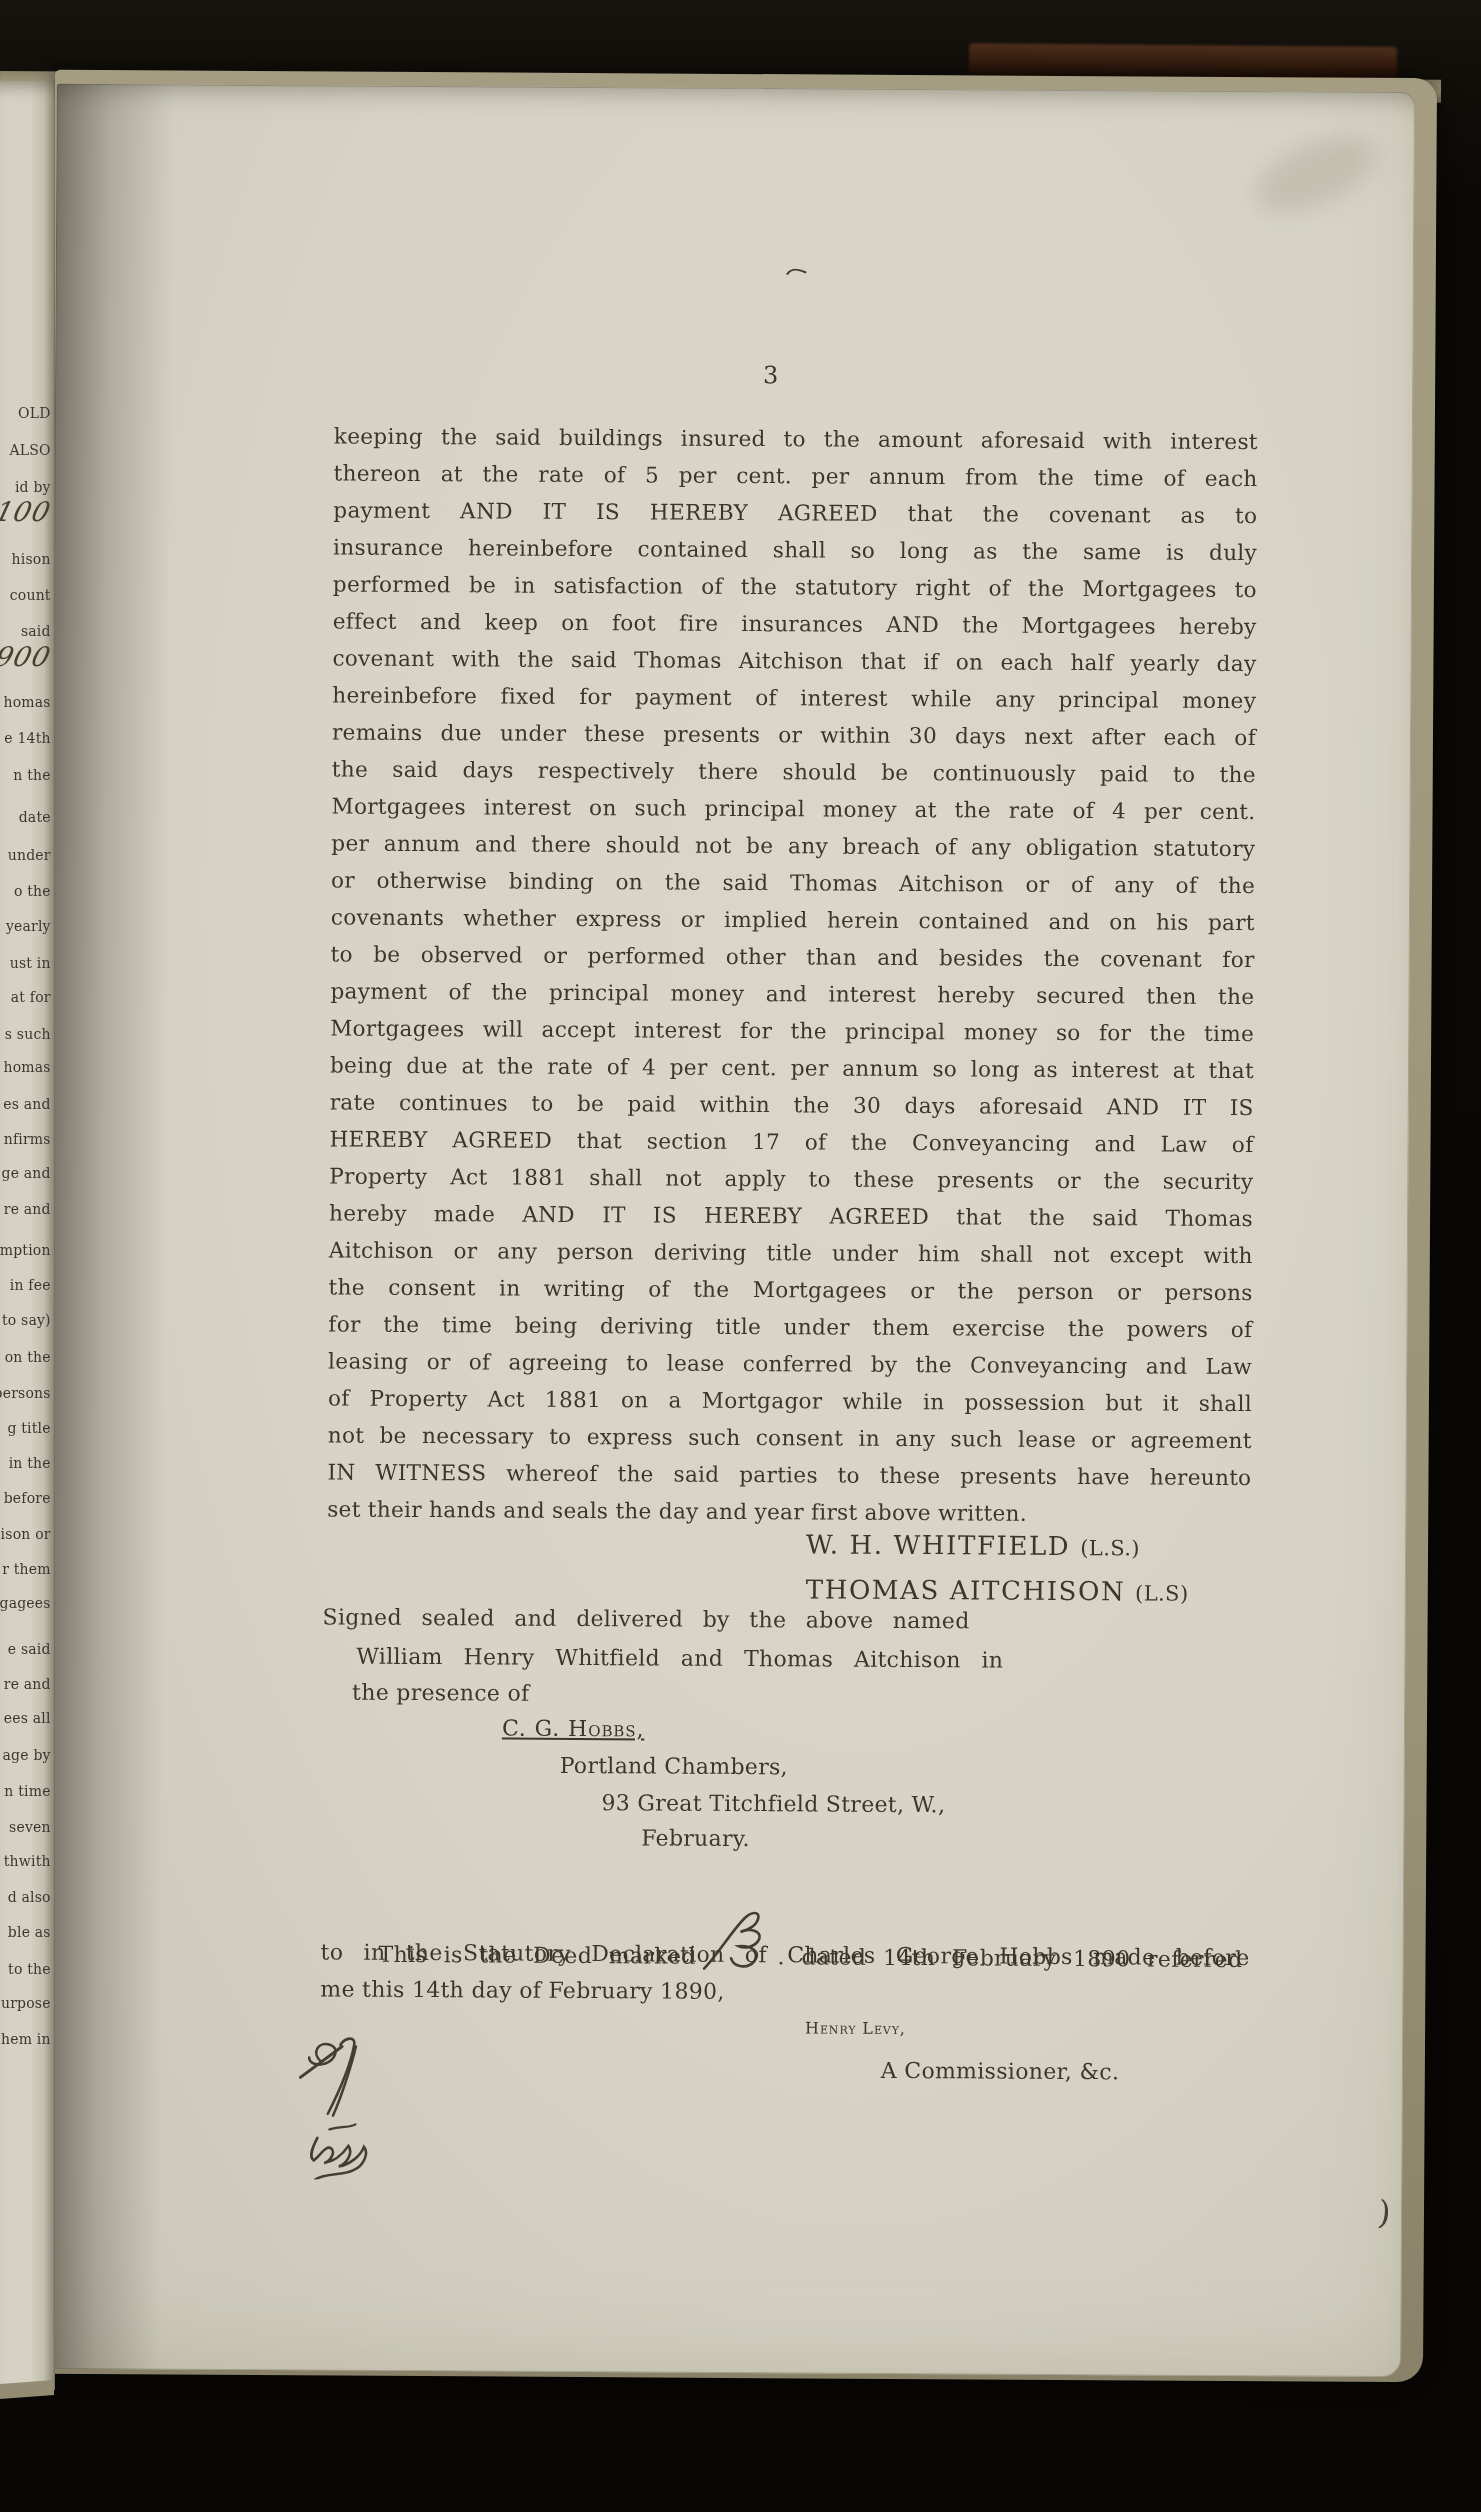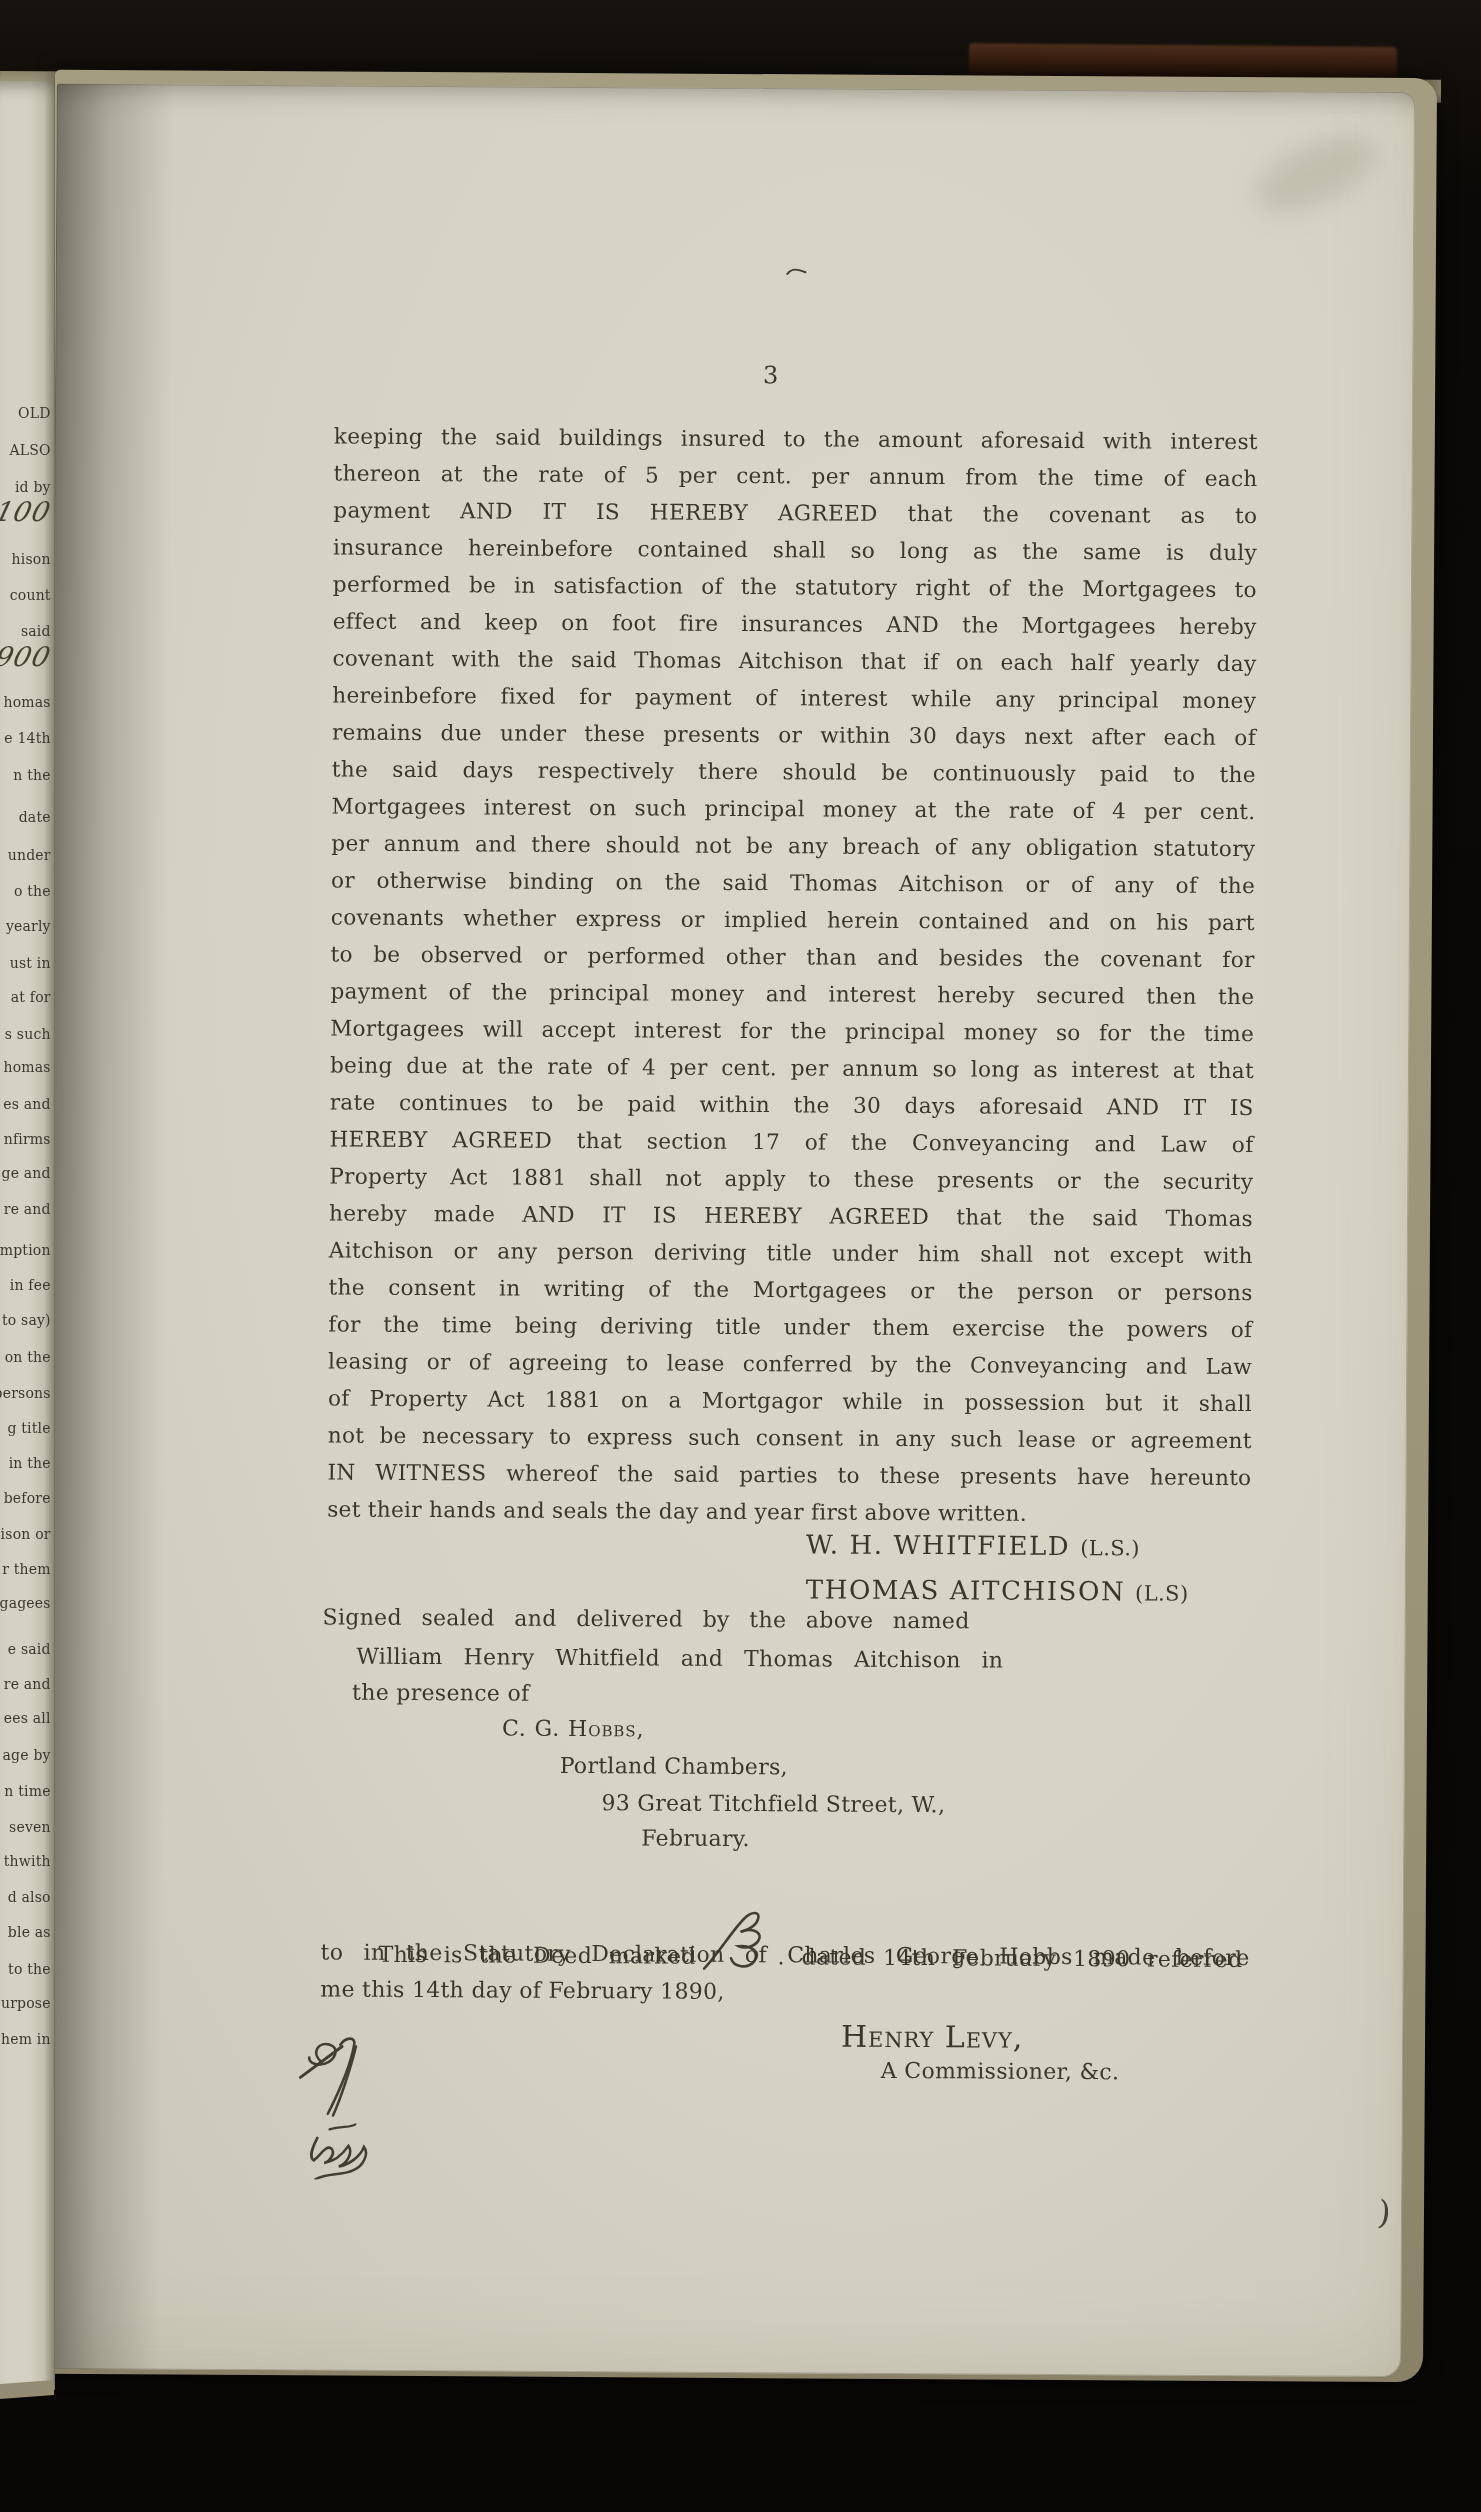--- a/index.html
+++ b/index.html
@@ -135,38 +135,38 @@
       </div>
       <div class="sig-line">
         <span>THOMAS AITCHISON</span>
         <span class="seal">(L.S)</span>
       </div>
     </div>
 
     <div class="att-line just" style="left:277px;top:1533px;width:647px;">Signed sealed and delivered by the above named</div>
     <div class="att-line just" style="left:311px;top:1572px;width:647px;">William Henry Whitfield and Thomas Aitchison in</div>
     <div class="att-line" style="left:307px;top:1608px;">the presence of</div>
-    <div class="att-line smallcaps" style="left:457px;top:1643px;">C. G. Hobbs,</div>
+    <div class="att-line smallcaps" style="left:457px;top:1643px;text-decoration:underline;">C. G. Hobbs,</div>
     <div class="att-line" style="left:515px;top:1680px;">Portland Chambers,</div>
     <div class="att-line" style="left:557px;top:1717px;">93 Great Titchfield Street, W.,</div>
     <div class="att-line" style="left:597px;top:1752px;">February.</div>
 
     <div class="exh-line1">
       <span>This is the Deed marked</span>
       <span class="hw-mark-b">
         <svg width="68" height="66" viewBox="0 0 78 76">
           <path class="ink-path" d="M4,70 C18,56 36,26 50,12 C58,4 68,3 66,12 C64,21 54,25 47,27" stroke-width="3"></path>
           <path class="ink-path" d="M47,27 C62,22 72,29 66,38 C61,45 50,47 44,44 C58,43 70,50 62,61 C54,71 38,68 35,58" stroke-width="3"></path>
         </svg>
       </span>
       <span>. dated 14th February 1890 referred</span>
     </div>
     <div class="att-line just" style="left:277px;top:1868px;width:929px;">to in the Statutory Declaration of Charles George Hobbs made before</div>
     <div class="att-line" style="left:277px;top:1905px;">me this 14th day of February 1890,</div>
-    <div class="att-line smallcaps" style="left:798px;top:1944px;font-size:30px;">Henry Levy,</div>
+    <div class="att-line smallcaps" style="left:762px;top:1944px;font-size:16px;">Henry Levy,</div>
     <div class="att-line" style="left:838px;top:1983px;">A Commissioner, &amp;c.</div>
 
     <div class="initials-svg">
       <svg width="108" height="147" viewBox="0 0 125 170">
         <path class="ink-path" d="M34,34 C22,24 30,10 44,14 C56,18 50,32 38,36 C30,39 20,36 20,29" stroke-width="3"></path>
         <path class="ink-path" d="M10,52 L58,16" stroke-width="3.4"></path>
         <path class="ink-path" d="M56,14 C62,5 74,4 72,14 C68,38 52,74 42,94" stroke-width="3"></path>
         <path class="ink-path" d="M74,16 C68,42 56,78 48,96" stroke-width="3"></path>
         <path class="ink-path" d="M44,112 C58,108 70,110 74,106" stroke-width="2.6"></path>
         <path class="ink-path" d="M30,122 C24,134 20,144 26,148 C34,142 40,130 46,134 C52,139 44,150 38,151 C50,149 60,140 66,131 C72,139 64,152 55,155 C67,153 80,143 84,132 C90,139 84,154 72,159 C58,166 42,162 28,170" stroke-width="3"></path>

